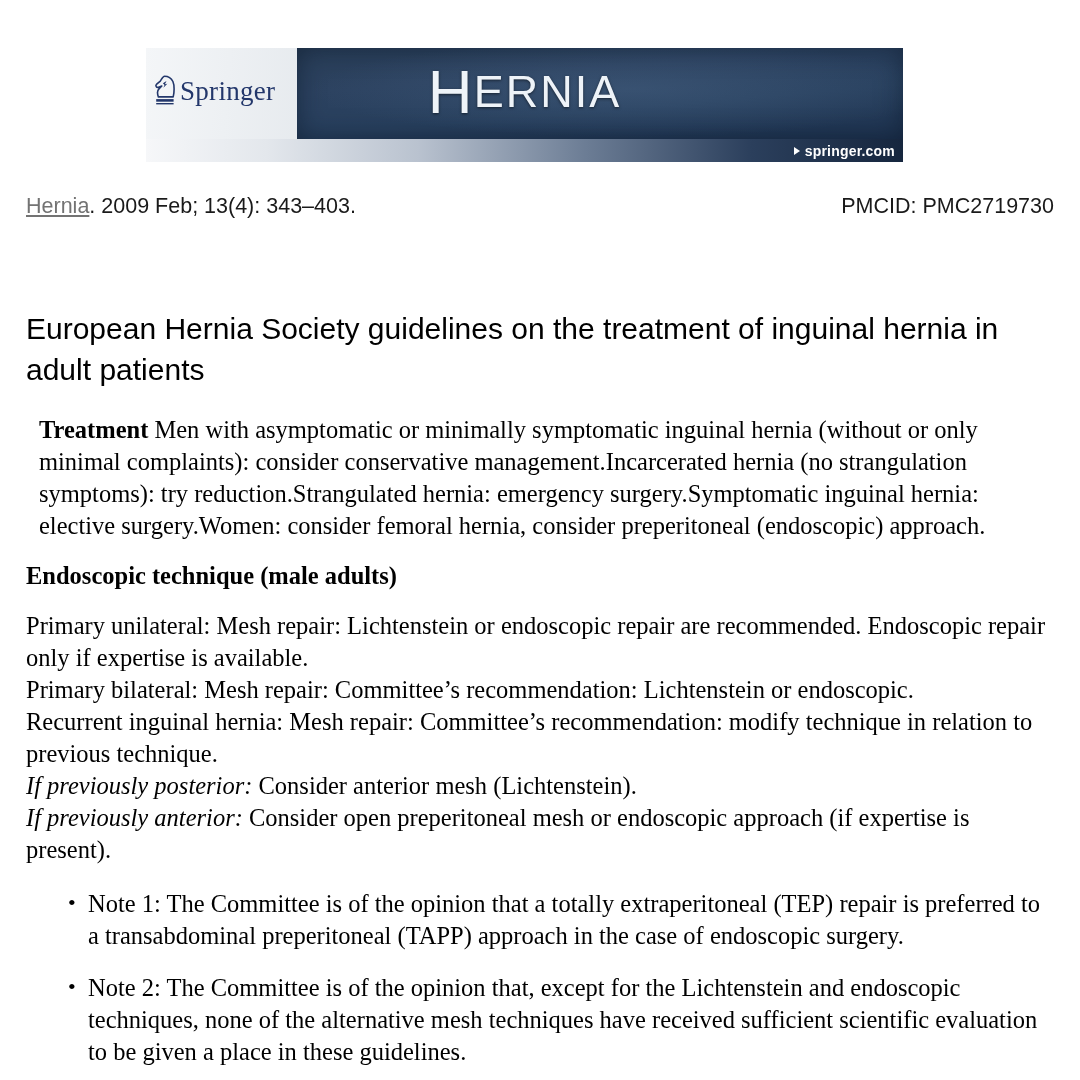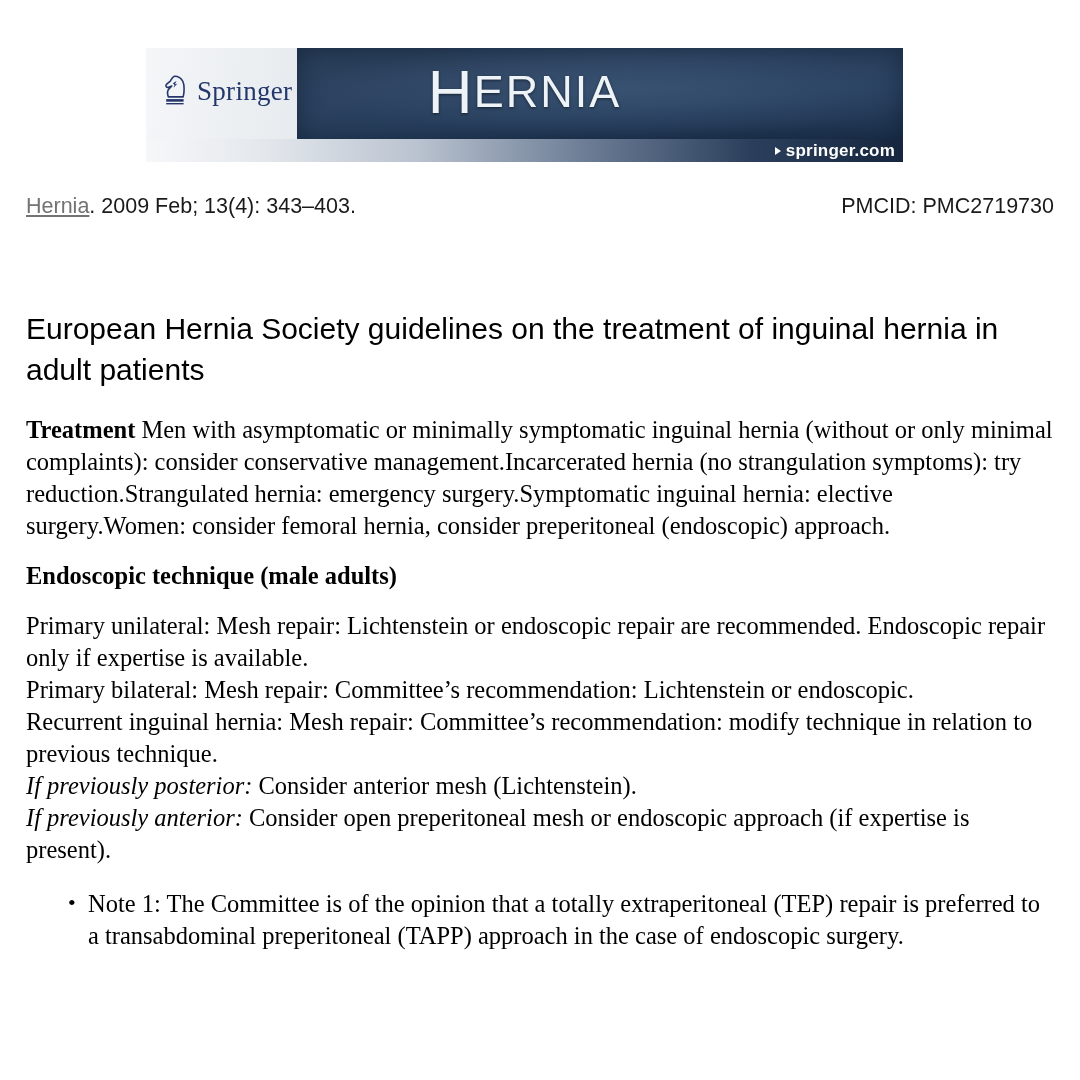--- a/index.html
+++ b/index.html
@@ -79,25 +79,24 @@
     font-family: "Liberation Sans", sans-serif;
     font-size: 45px;
     font-weight: 400;
     line-height: 1;
     letter-spacing: 2px;
   }
 
   
   .springer-logo {
     position: absolute;
-    left: 14px;
+    left: 4px;
     top: 26px;
     display: flex;
     align-items: center;
-    gap: 7px;
     z-index: 4;
   }
   .springer-knight {
     width: 30px;
     height: 34px;
     display: block;
   }
   .springer-word {
     font-family: "Liberation Serif", serif;
     font-size: 27px;
@@ -123,21 +122,21 @@
   }
   .banner-strip-text {
     position: absolute;
     right: 8px;
     top: 0;
     height: 23px;
     display: flex;
     align-items: center;
     gap: 5px;
     font-family: "Liberation Sans", sans-serif;
-    font-size: 17px;
+    font-size: 14px;
     font-weight: bold;
     color: #ffffff;
     letter-spacing: 0.2px;
   }
   .strip-arrow {
     display: inline-block;
     width: 0; height: 0;
     border-left: 6px solid #ffffff;
     border-top: 4px solid transparent;
     border-bottom: 4px solid transparent;
@@ -182,21 +181,21 @@
   .body-wrap {
     position: absolute;
     left: 26px;
     top: 414px;
     width: 1030px;
     font-family: "Liberation Serif", serif;
     font-size: 24.5px;
     line-height: 32px;
     color: #000000;
   }
-  .para { margin: 0 0 18px 0; }
+  .para { margin: 0 0 18px 13px; }
   .bold { font-weight: bold; }
   .ital { font-style: italic; }
   .sec-head {
     font-weight: bold;
     margin: 0 0 18px 0;
   }
   .lines { margin: 0 0 22px 0; }
   .line { display: block; }
 
   ul.notes {
@@ -267,15 +266,16 @@
   <div class="lines">
     <span class="line"><span>Primary unilateral:  Mesh repair: Lichtenstein or endoscopic repair are recommended. Endoscopic repair only if expertise is available.</span></span>
     <span class="line"><span>Primary bilateral:  Mesh repair: Committee’s recommendation: Lichtenstein or endoscopic.</span></span>
     <span class="line"><span>Recurrent inguinal hernia:  Mesh repair: Committee’s recommendation: modify technique in relation to previous technique.</span></span>
     <span class="line"><span class="ital">If previously posterior:</span><span>  Consider anterior mesh (Lichtenstein).</span></span>
     <span class="line"><span class="ital">If previously anterior:</span><span>  Consider open preperitoneal mesh or endoscopic approach (if expertise is present).</span></span>
   </div>
 
   <ul class="notes">
     <li><span>Note 1: The Committee is of the opinion that a totally extraperitoneal (TEP) repair is preferred to a transabdominal preperitoneal (TAPP) approach in the case of endoscopic surgery.</span></li>
+    <li><span>Note 2: The Committee is of the opinion that, except for the Lichtenstein and endoscopic techniques, none of the alternative mesh techniques have received sufficient scientific evaluation to be given a place in these guidelines.</span></li>
   </ul>
 
 </div>
 
 </body></html>

